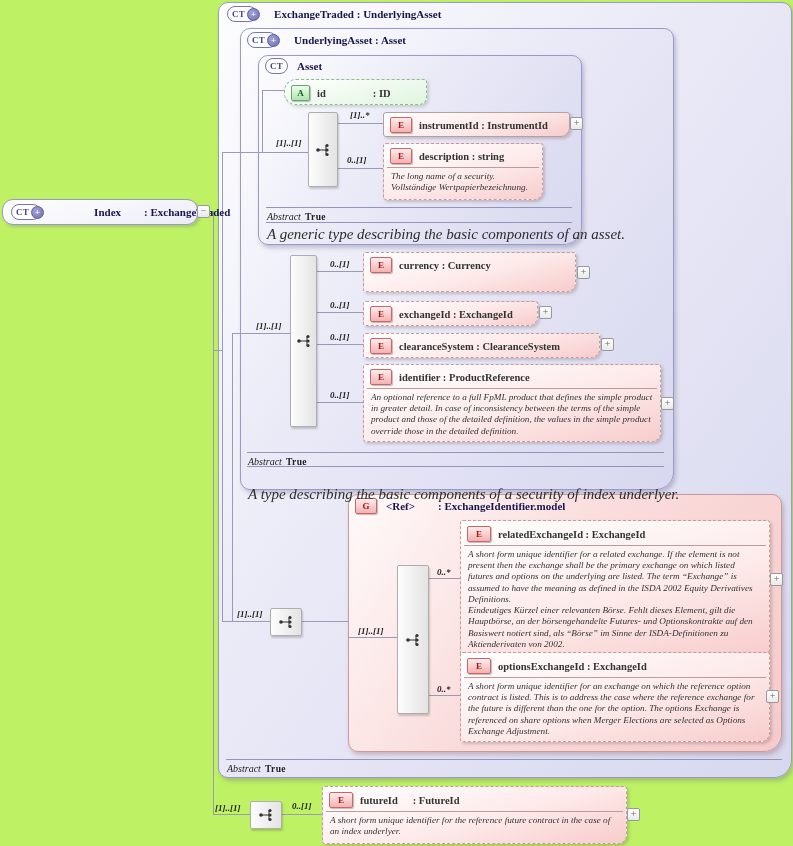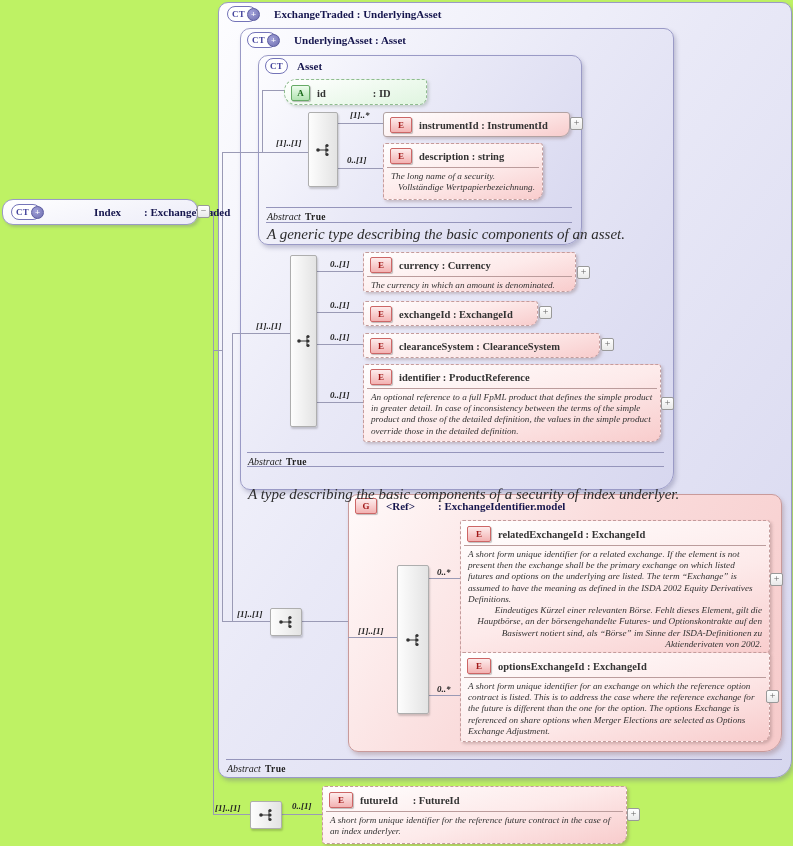--- a/index.html
+++ b/index.html
@@ -27,21 +27,21 @@
   .g-ic{border:1px solid #c66;background:linear-gradient(#fdecec,#f3b2b2);color:#a01818;}
 
   
   .el{position:absolute;border:1px solid #b2a2a2;border-radius:3px 3px 9px 3px;
       background:linear-gradient(165deg,#ffffff 0%,#fdeaea 55%,#f8cccc 100%);
       box-shadow:2px 2px 3px rgba(120,90,90,.3);overflow:hidden;}
   .el.dashed{border-style:dashed;border-color:#c49c9c;}
   .el-title{display:flex;align-items:center;gap:7px;padding:4px 6px 3px;white-space:nowrap;}
   .el-title .nm{font-weight:bold;font-size:10.5px;color:#333;}
   .el-ann{border-top:1px solid #bb9c9c;margin:0 3px;padding:3px 4px 3px;font-style:italic;font-size:9.2px;line-height:1.22;color:#333;}
-  .el-ann div + div{margin-top:0px;text-align:right;}
+  .el-ann div + div{margin-top:0px;}
 
   .attr{position:absolute;border:1px dashed #8fbc8f;border-radius:12px 3px 8px 12px;
         background:linear-gradient(165deg,#ffffff,#e0f5e0);box-shadow:2px 2px 3px rgba(90,120,90,.25);}
 
   
   .seq{position:absolute;border:1px solid #aeaeae;border-radius:2px;
        background:linear-gradient(to right,#fdfdfd,#e3e3e3);
        box-shadow:1px 2px 2px rgba(0,0,0,.18);display:flex;align-items:center;justify-content:center;}
 
   
@@ -210,21 +210,20 @@
       <div>The long name of a security.</div>
       <div>Vollständige Wertpapierbezeichnung.</div>
     </div>
   </div>
 
   <div class="el dashed" style="left:363px;top:252px;width:211px;height:38px;">
     <div class="el-title">
         <span class="sqicon e-ic">E</span>
       <span class="nm">currency : Currency</span>
       </div>
-    <div class="el-ann" style="white-space:nowrap;">The currency in which an amount is denominated.</div>
   </div>
   <div class="el dashed" style="left:363px;top:301px;width:173px;height:23px;">
     <div class="el-title">
         <span class="sqicon e-ic">E</span>
       <span class="nm">exchangeId : ExchangeId</span>
       </div>
   </div>
   <div class="el dashed" style="left:363px;top:333px;width:235px;height:23px;">
     <div class="el-title">
         <span class="sqicon e-ic">E</span>

